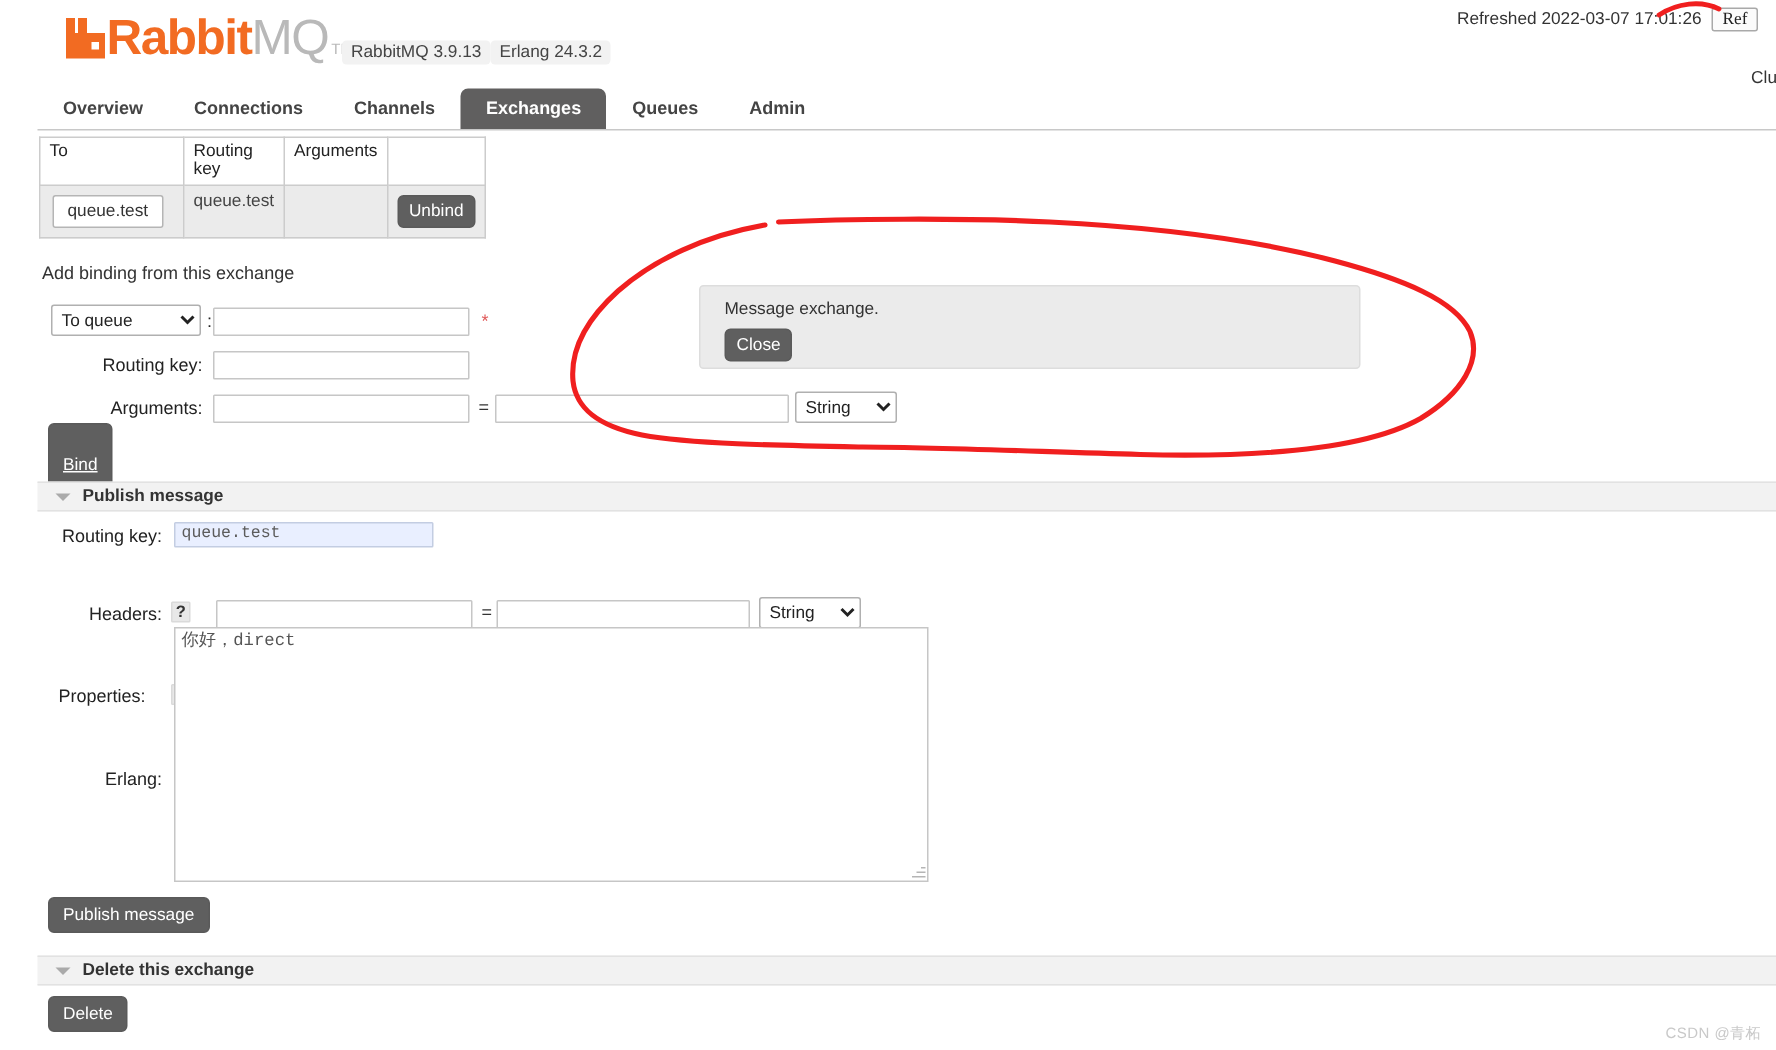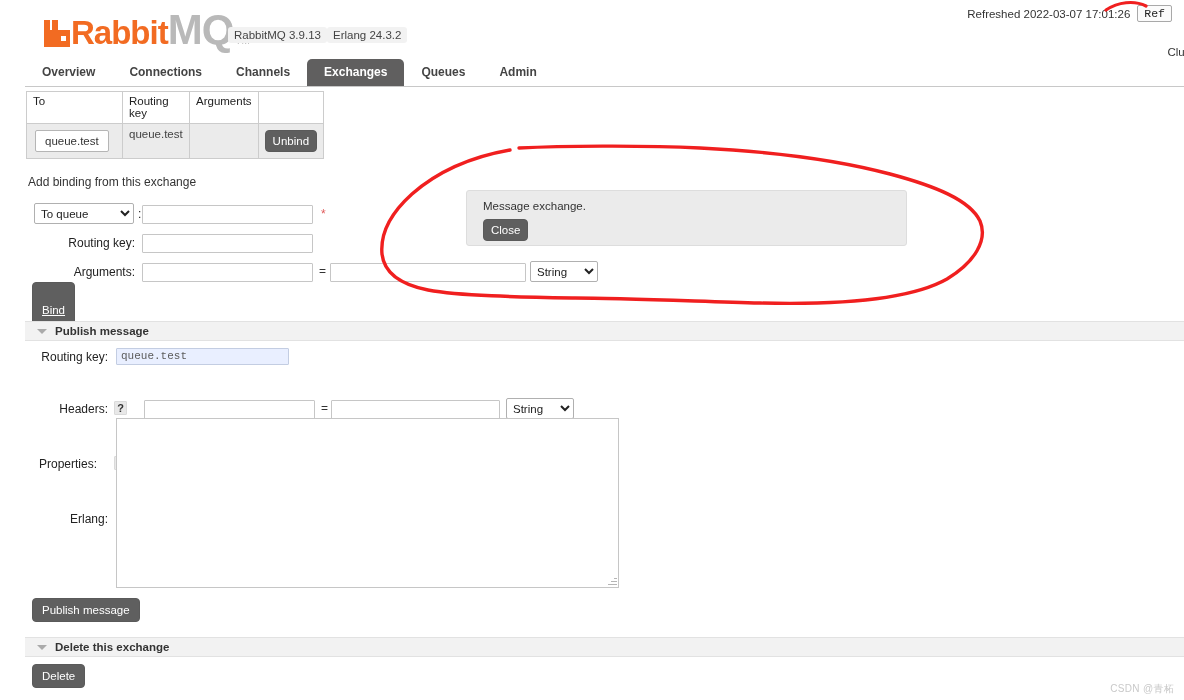--- a/index.html
+++ b/index.html
@@ -16,39 +16,39 @@
 
   
   #header { position: absolute; left: 0; top: 0; width: 1184px; height: 56px; }
   #logo { position: absolute; left: 44px; top: 6px; height: 34px; display: flex; align-items: baseline; }
   #logo-mark { position: relative; width: 26px; height: 27px; margin-right: 1px; top: 3px; }
   #logo-mark .ear1 { position: absolute; left: 0; top: 0; width: 6px; height: 12px; background: #f26b22; }
   #logo-mark .ear2 { position: absolute; left: 8px; top: 0; width: 6px; height: 12px; background: #f26b22; }
   #logo-mark .body { position: absolute; left: 0; top: 10px; width: 26px; height: 17px; background: #f26b22; }
   #logo-mark .eye { position: absolute; left: 17px; top: 16px; width: 5px; height: 5px; background: #ffffff; }
   #logo-rabbit { font-size: 33px; font-weight: bold; color: #f26b22; letter-spacing: -1px; font-family: "Liberation Sans", sans-serif; }
-  #logo-mq { font-size: 42px; font-weight: bold; color: #b9b9b9; letter-spacing: -1px; }
+  #logo-mq { font-size: 33px; font-weight: normal; color: #b9b9b9; letter-spacing: -1px; }
   #logo-tm { font-size: 10px; color: #b9b9b9; margin-left: 2px; }
   .version-pill {
     position: absolute; top: 27px;
     background: #f2f2f2; color: #444; font-size: 11.5px;
     padding: 2px 6px; border-radius: 3px; white-space: nowrap;
   }
   #ver-rabbit { left: 228px; }
   #ver-erlang { left: 327px; }
 
   #refresh-line {
     position: absolute; right: 12px; top: 5px;
     font-size: 11.5px; color: #333; white-space: nowrap;
     display: flex; align-items: center; gap: 7px;
   }
   #refresh-btn {
     border: 1px solid #a9a9a9; background: #fbfbfb; color: #222;
     font-size: 11.5px; padding: 1px 6px; border-radius: 2px;
-    font-family: Liberation Mono, monospace;
+    font-family: Liberation Serif, serif;
   }
   #cluster-line {
     position: absolute; right: -16px; top: 46px;
     font-size: 11.5px; color: #333; white-space: nowrap;
   }
 
   
   #nav { position: absolute; left: 25px; top: 60px; width: 1159px; height: 26px; }
   #nav .tabs { display: flex; align-items: flex-end; height: 26px; }
   #nav .tab {
@@ -314,20 +314,21 @@
     </div>
 
     <div class="frow">
       <span style="position:absolute;left:0;top:79px;width:80px;text-align:right;">Erlang:</span>
     </div>
   </div>
 
   <div id="routing-key-value">queue.test</div>
 
   <div id="payload-box">
+    <div id="payload-text">你好，direct</div>
     <span id="payload-resize">
       <i></i>
         <i></i>
         <i></i>
     </span>
   </div>
 
   <button class="btn-dark" id="publish-msg-btn" style="padding:4px 9px;">Publish message</button>
 
   <div class="section-bar" style="top:637px;">

